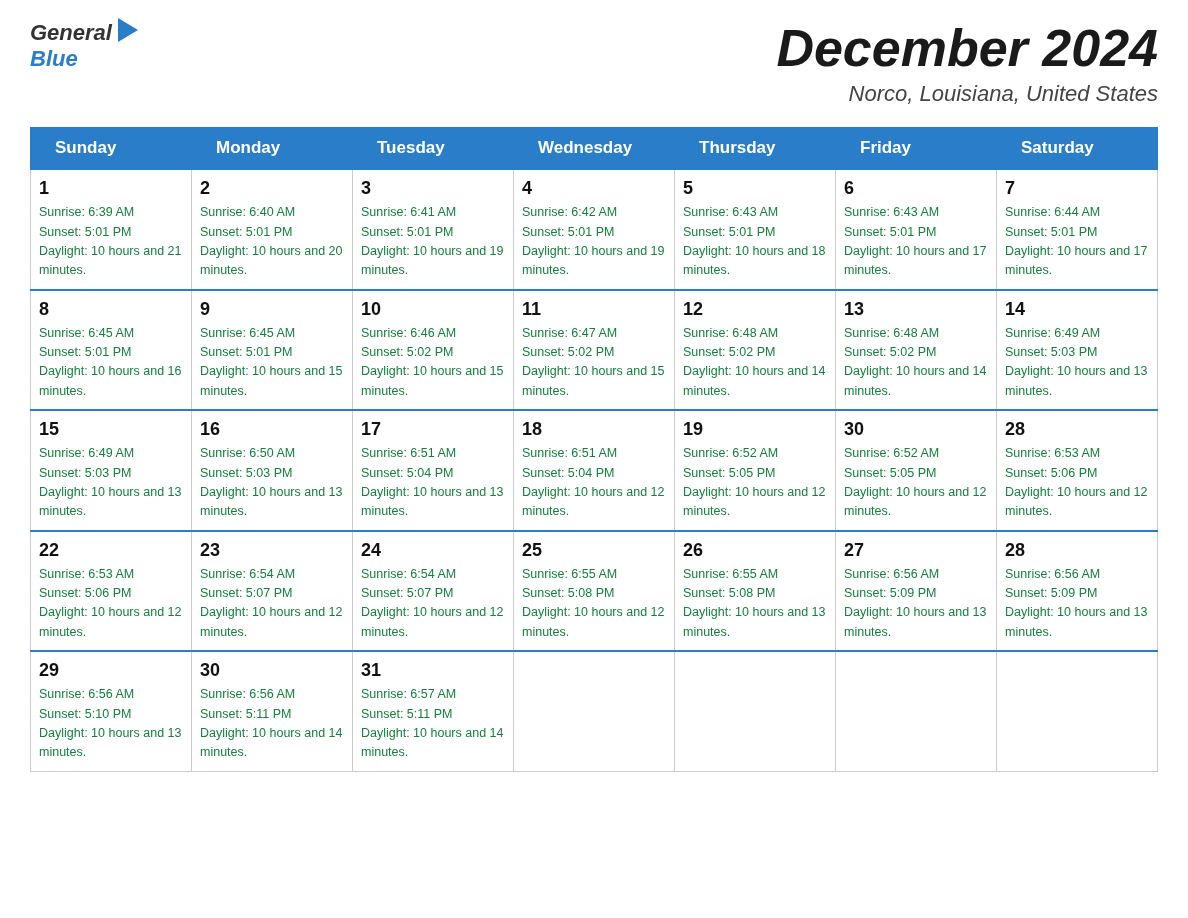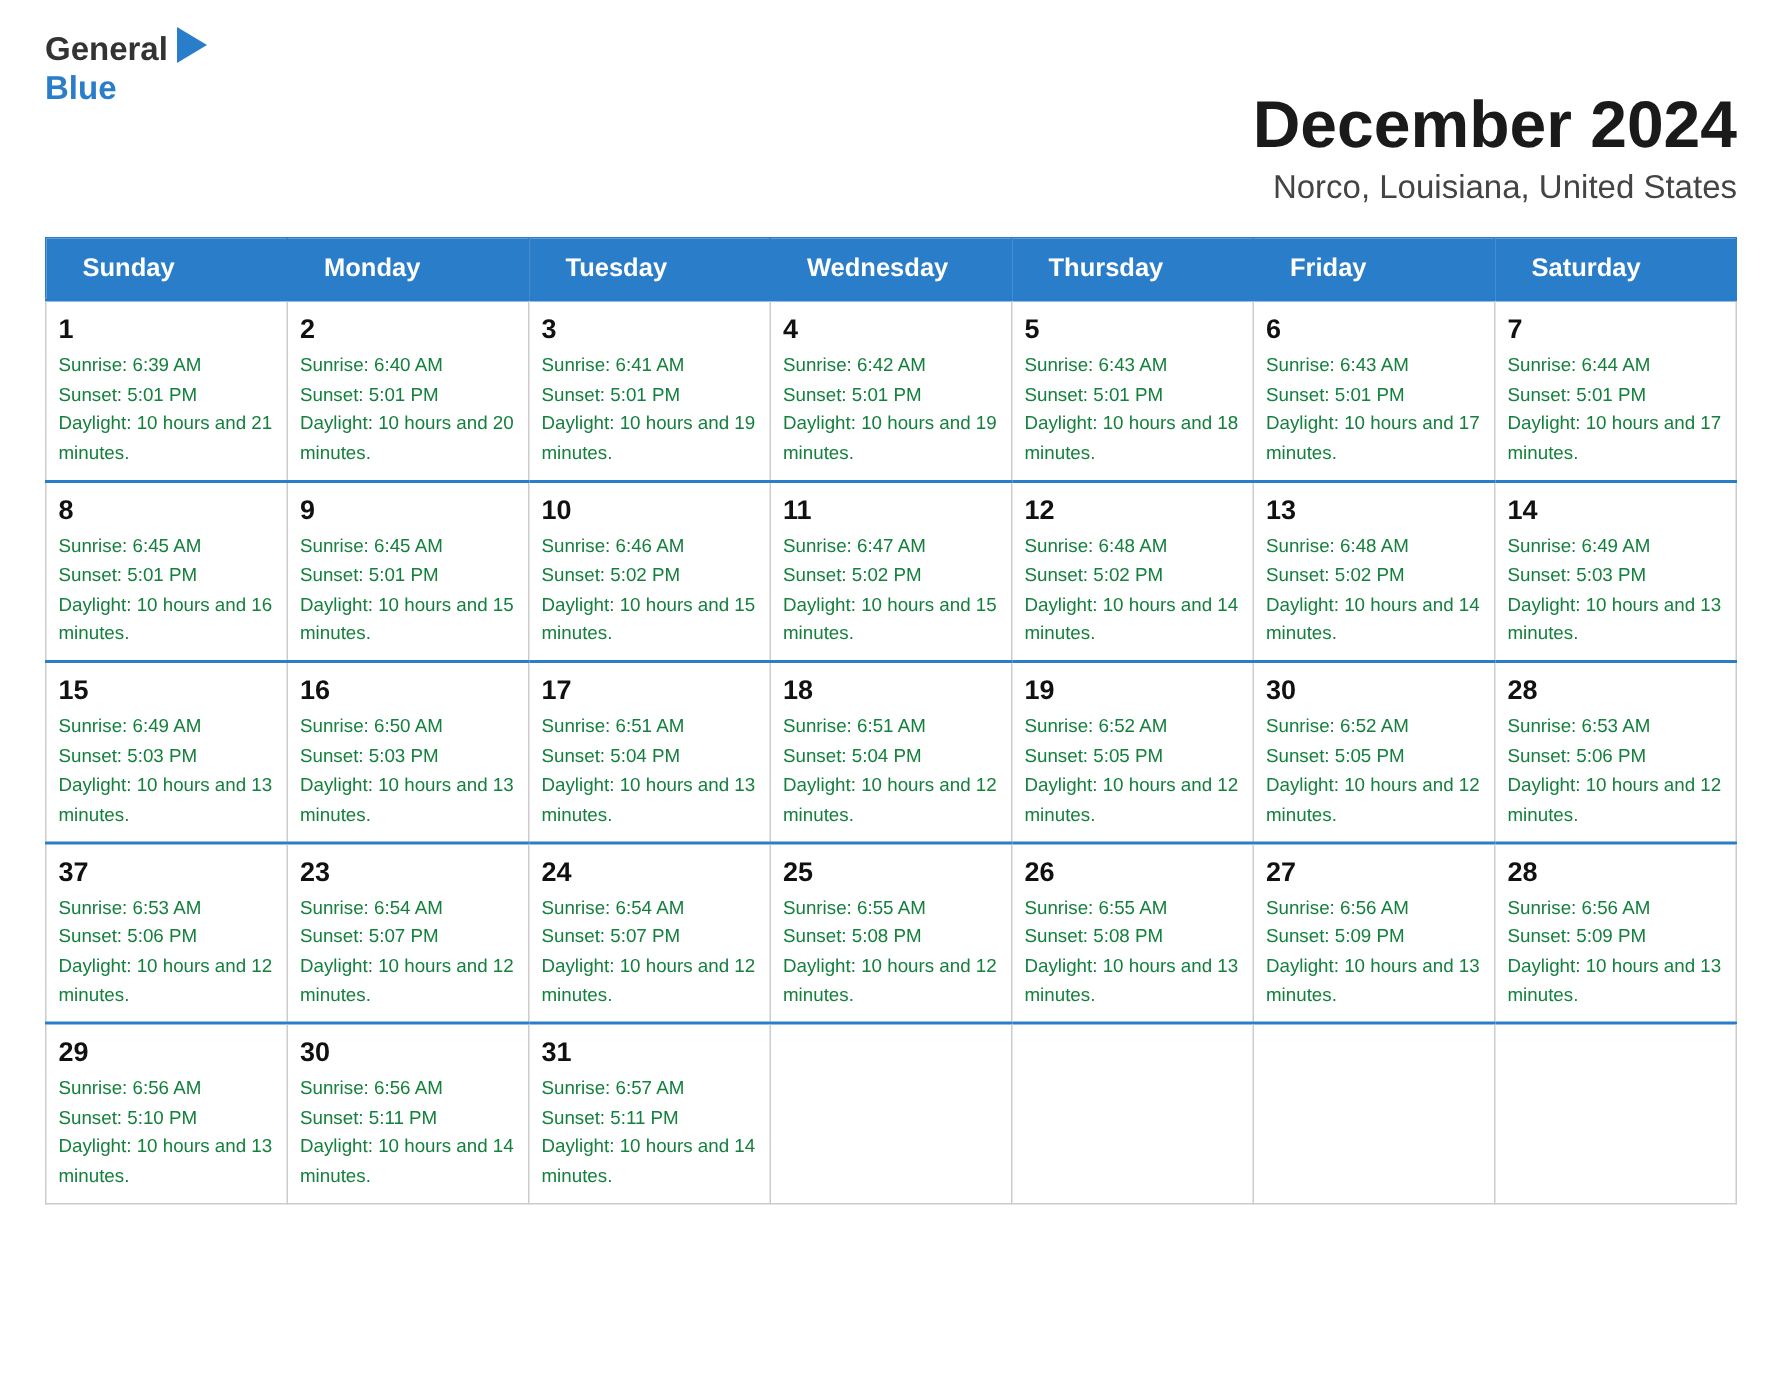--- a/index.html
+++ b/index.html
@@ -8,20 +8,21 @@
       background: #fff;
       width: 1188px;
       min-height: 918px;
       padding: 20px 30px;
     }
     .header {
       display: flex;
       justify-content: space-between;
       align-items: flex-start;
       margin-bottom: 20px;
+      font-style: italic;
     }
     .logo {
       display: flex;
       align-items: center;
       gap: 4px;
     }
     .logo-text-general {
       font-size: 22px;
       font-weight: bold;
       color: #333;
@@ -36,25 +37,24 @@
       flex-direction: column;
     }
     .logo-row {
       display: flex;
       align-items: center;
     }
     .title-section {
       text-align: right;
     }
     .month-title {
-      font-size: 44px;
+      font-size: 52px;
       font-weight: bold;
       color: #1a1a1a;
       line-height: 1.1;
-      margin-top: 40px;
     }
     .location-title {
       font-size: 22px;
       color: #444;
       margin-top: 4px;
     }
     .calendar-table {
       width: 100%;
       border-collapse: collapse;
       border: 1px solid #2a7dc9;
@@ -299,21 +299,21 @@
         <span class="day-number">28</span>
         <div class="day-info">
           Sunrise: 6:53 AM<br>
           Sunset: 5:06 PM<br>
           Daylight: 10 hours and 12 minutes.
         </div>
       </td>
       </tr>
       <tr>
         <td>
-        <span class="day-number">37</span>
+        <span class="day-number">22</span>
         <div class="day-info">
           Sunrise: 6:53 AM<br>
           Sunset: 5:06 PM<br>
           Daylight: 10 hours and 12 minutes.
         </div>
       </td>
         <td>
         <span class="day-number">23</span>
         <div class="day-info">
           Sunrise: 6:54 AM<br>

